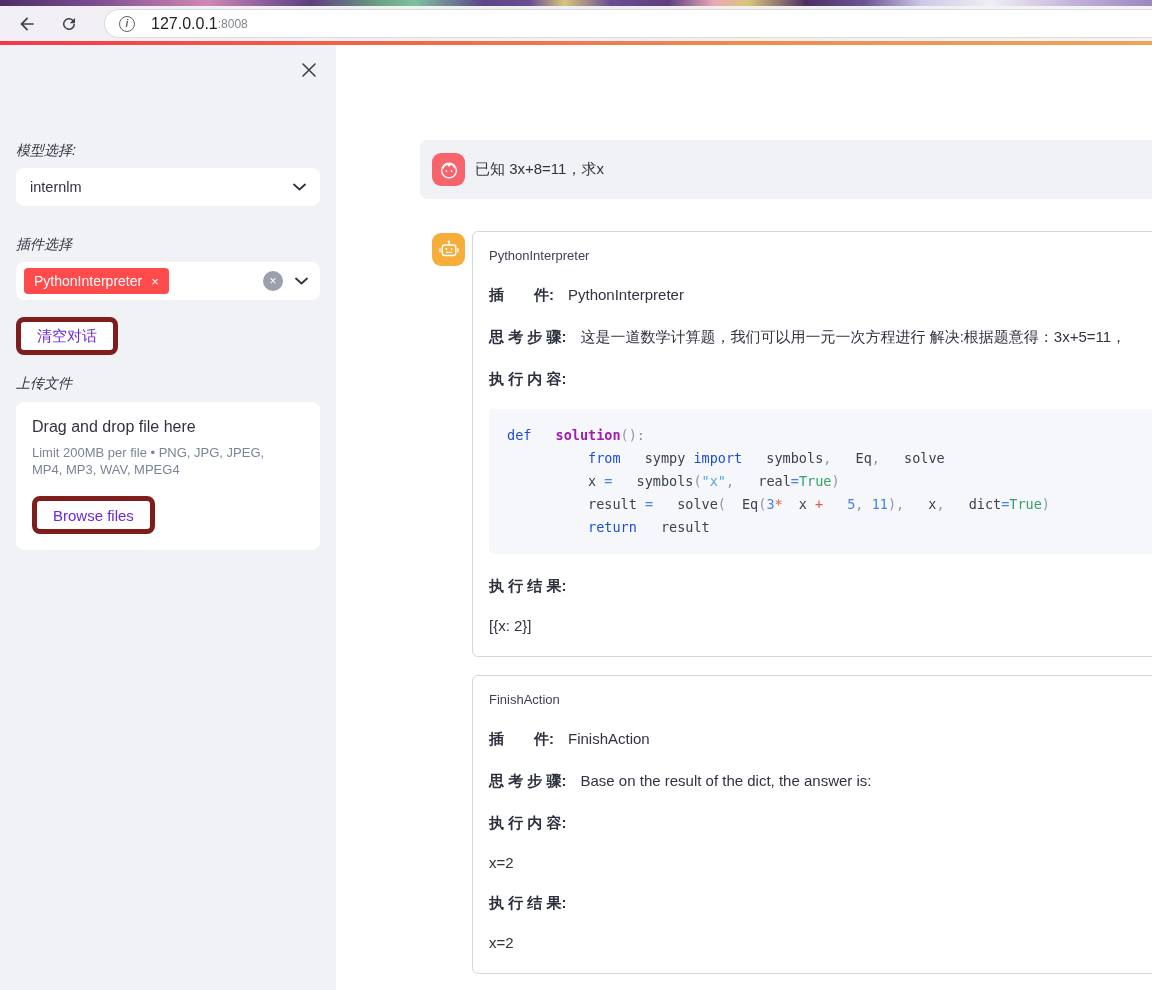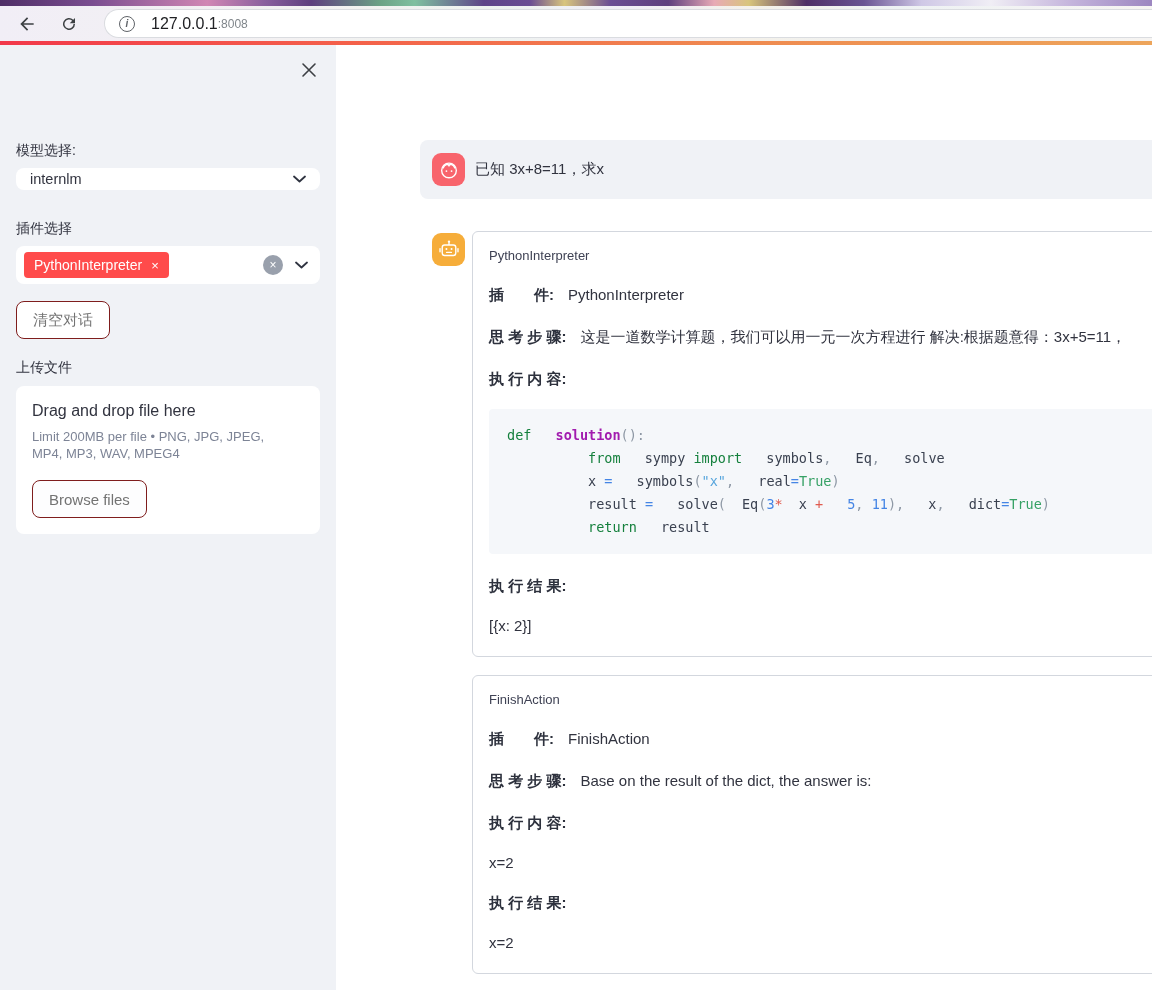--- a/index.html
+++ b/index.html
@@ -22,36 +22,36 @@
   .url-host { font-size:16px; color:#202124; }
   .url-port { font-size:12px; color:#80868b; }
   .decoration { height:4px; background:linear-gradient(90deg,#f2394a 0%,#f4604a 30%,#ef8b50 65%,#eda55b 100%); }
 
   
   .app { display:flex; height:945px; }
 
   
   .sidebar { width:336px; min-width:336px; background:#f0f2f6; position:relative; padding:0 16px; }
   .sidebar-close { position:absolute; top:13px; right:15px; background:none; border:none; cursor:pointer; padding:4px; }
-  .field-label { font-size:14px; color:#31333f; }
+  .field-label { font-size:14px; color:#31333f;font-style:italic; }
   .lbl-model { padding-top:97px; }
   .lbl-plugin { margin-top:30px; }
   .lbl-upload { margin-top:20px; }
-  .select { margin-top:8px; height:22px; background:#fff; border-radius:8px; display:flex;
+  .select { margin-top:8px; height:38px; background:#fff; border-radius:8px; display:flex;
     align-items:center; padding:0 14px; cursor:pointer; }
   .select-value { font-size:14.5px; color:#31333f; flex:1; }
   .multiselect { margin-top:8px; min-height:38px; background:#fff; border-radius:8px; display:flex;
     align-items:center; padding:0 12px 0 6px; cursor:pointer; }
   .tag { background:#ff4b4b; color:#fff; border-radius:4px; font-size:14px; display:inline-flex;
     align-items:center; gap:9px; padding:5px 10px; margin-left:2px; }
   .tag-x { font-size:13px; cursor:pointer; line-height:1; }
   .clear-all { margin-left:auto; width:20px; height:20px; border-radius:50%; background:#99a0ac; color:#fff;
     font-size:12px; line-height:20px; text-align:center; cursor:pointer; margin-right:12px; }
-  .btn { background:#fff; border:1px solid #7f1d1d; border-radius:8px; height:38px; font-size:15px;
-    color:#737373; padding:0 16px; cursor:pointer; font-family:inherit; }
+  .btn { background:#fff; border:5px solid #7f1d1d; border-radius:8px; height:38px; font-size:15px;
+    color:#6d28d9; padding:0 16px; cursor:pointer; font-family:inherit; }
   .clear-chat { margin-top:17px; }
   .upload-card { margin-top:9px; background:#fff; border-radius:8px; padding:16px; }
   .upload-title { font-size:16px; color:#31333f; }
   .upload-hint { font-size:13px; color:#7d8496; margin-top:8px; line-height:17px; width:250px; }
   .browse { margin-top:18px; background:#fdfdfe;text-align:right; }
 
   
   .main { flex:1; position:relative; overflow:hidden; padding:95px 0 0 84px; background:#fff; }
   .chat-col { width:920px; }
   .msg-user { background:#f0f2f6; border-radius:8px; display:flex; align-items:center;
@@ -66,21 +66,21 @@
   .step-box { border:1px solid #d3d7de; border-radius:6px; padding:12px 16px 22px; background:#fff; }
   .step-box + .step-box { margin-top:18px; }
   .caption { font-size:13px; color:#3f4254; padding-top:4px; }
   .step-row { margin-top:23px; font-size:15px; display:flex; align-items:baseline; }
   .step-label { font-weight:700; color:#2d313d; white-space:pre; }
   .step-value { margin-left:14px; white-space:nowrap; }
   .step-text { margin-top:21px; font-size:15px; }
   .code-block { margin:20px 0 2px; background:#f5f7fa; border-radius:4px; padding:15px 18px;
     font-family:"DejaVu Sans Mono","Liberation Mono",monospace; font-size:13.5px; line-height:23px;
     white-space:pre; overflow:hidden; }
-  .tk-kw { color:#15803d; } .tk-fn { color:#a21caf; font-weight:700; } .tk-pl { color:#3a4150;padding-left:16px; }
+  .tk-kw { color:#1d4ed8; } .tk-fn { color:#a21caf; font-weight:700; } .tk-pl { color:#3a4150;padding-left:16px; }
   .tk-pu { color:#8e98a5; } .tk-st { color:#58a6dd; } .tk-nu { color:#4585e5; }
   .tk-op { color:#e05a4e; } .tk-asn { color:#4585e5; } .tk-tv { color:#36a165; }
 </style>
 </head>
 <body>
 
 <div class="screen">
   <div class="theme-strip"></div>
 
   <div class="toolbar">

